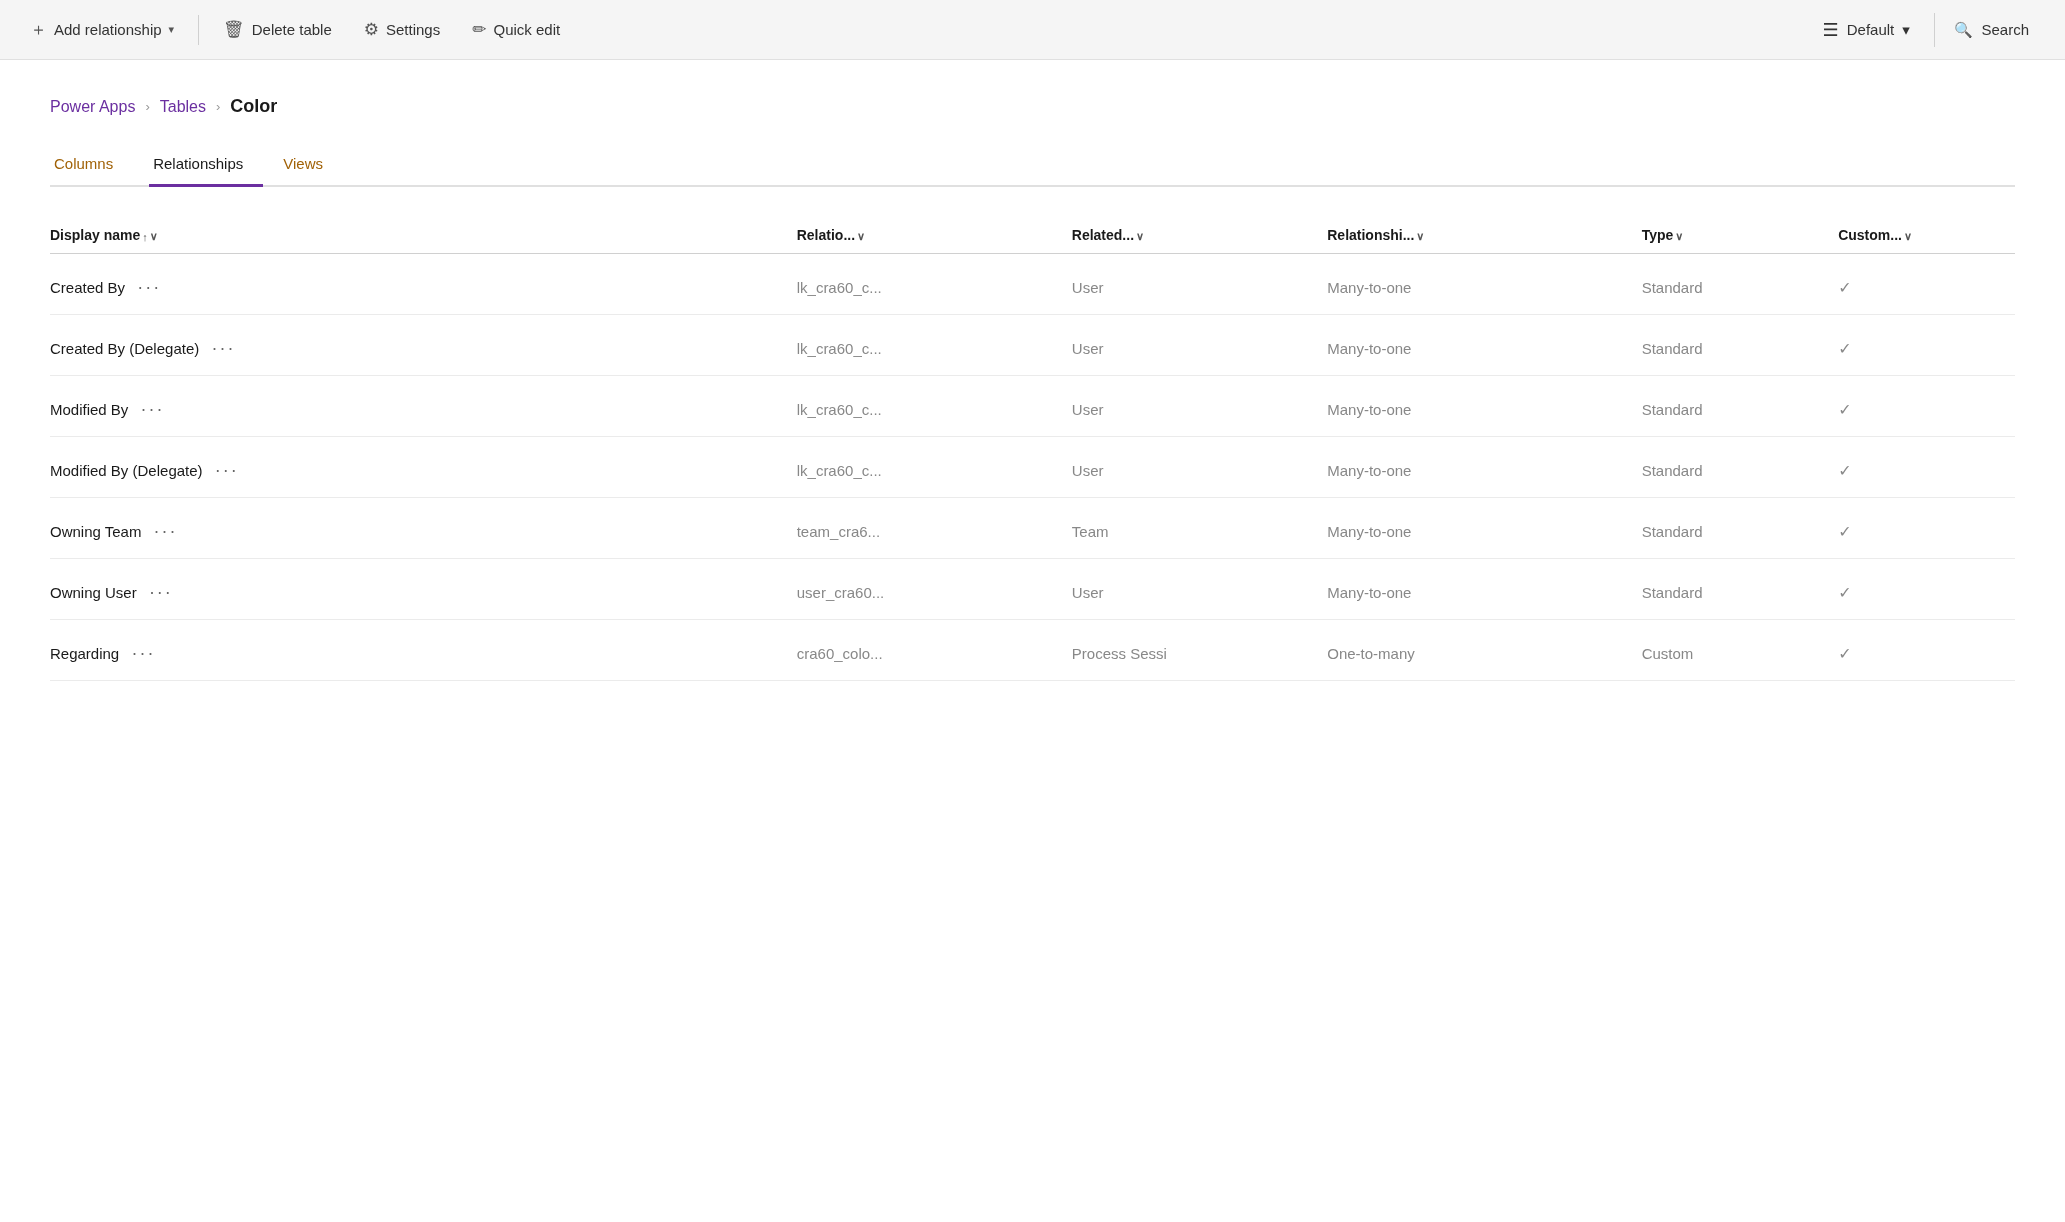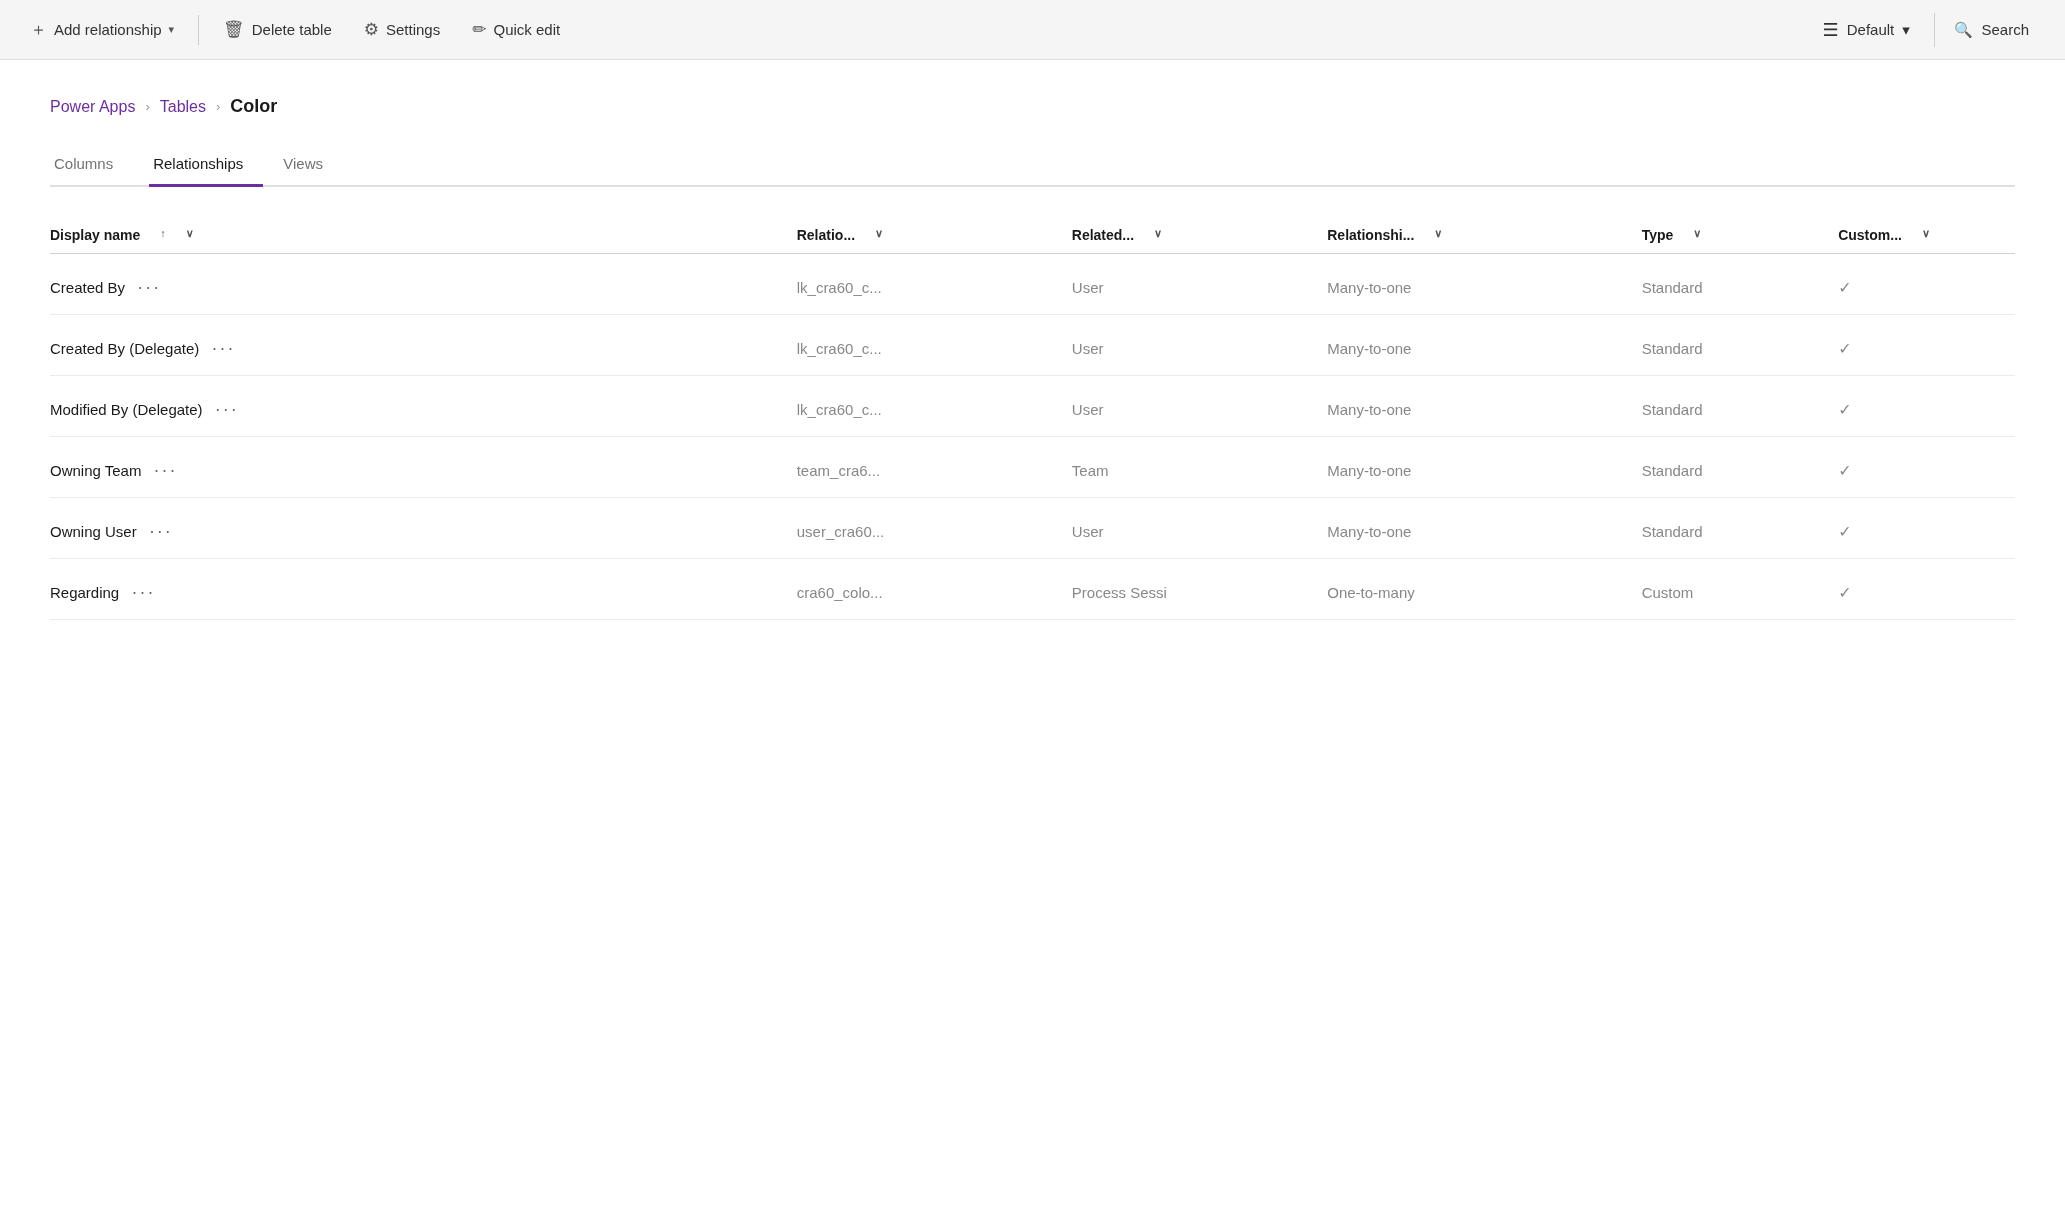--- a/index.html
+++ b/index.html
@@ -84,21 +84,21 @@
     .tabs {
       display: flex;
       gap: 0;
       border-bottom: 2px solid #e0e0e0;
       margin-bottom: 30px;
     }
     .tab {
       padding: 10px 20px 12px 4px;
       cursor: pointer;
       font-size: 15px;
-      color: #737373;
+      color: #a16207;
       border: none;
       background: transparent;
       font-family: inherit;
       border-bottom: 3px solid transparent;
       margin-bottom: -2px;
       margin-right: 16px;
     }
     .tab.active {
       color: #1a1a1a;
       font-weight: 400;
@@ -119,22 +119,22 @@
       padding: 10px 12px 10px 0;
       font-size: 14px;
       font-weight: 600;
       color: #1a1a1a;
       white-space: nowrap;
       cursor: pointer;
       user-select: none;
     }
     th .col-header {
       display: flex;
-      align-items: flex-start;
-      gap: 20px;
+      align-items: flex-end;
+      gap: 2px;
     }
     th .sort-icon { font-size: 11px; color: #555; }
     th .filter-icon { font-size: 11px; color: #555; }
 
     tbody tr {
       border-bottom: 1px solid #ebebeb;
     }
 
     td {
       padding: 21px 12px 14px 0;
@@ -282,20 +282,31 @@
       <button class="dots-btn" title="More options">···</button>
     </td>
     <td class="muted">lk_cra60_c...</td>
     <td class="muted">User</td>
     <td class="muted">Many-to-one</td>
     <td class="muted">Standard</td>
     <td class="check-col">✓</td>
   </tr>
           <tr>
     <td class="display-name">
+      <span>Modified By</span>
+      <button class="dots-btn" title="More options">···</button>
+    </td>
+    <td class="muted">lk_cra60_c...</td>
+    <td class="muted">User</td>
+    <td class="muted">Many-to-one</td>
+    <td class="muted">Standard</td>
+    <td class="check-col">✓</td>
+  </tr>
+          <tr>
+    <td class="display-name">
       <span>Modified By (Delegate)</span>
       <button class="dots-btn" title="More options">···</button>
     </td>
     <td class="muted">lk_cra60_c...</td>
     <td class="muted">User</td>
     <td class="muted">Many-to-one</td>
     <td class="muted">Standard</td>
     <td class="check-col">✓</td>
   </tr>
           <tr>

